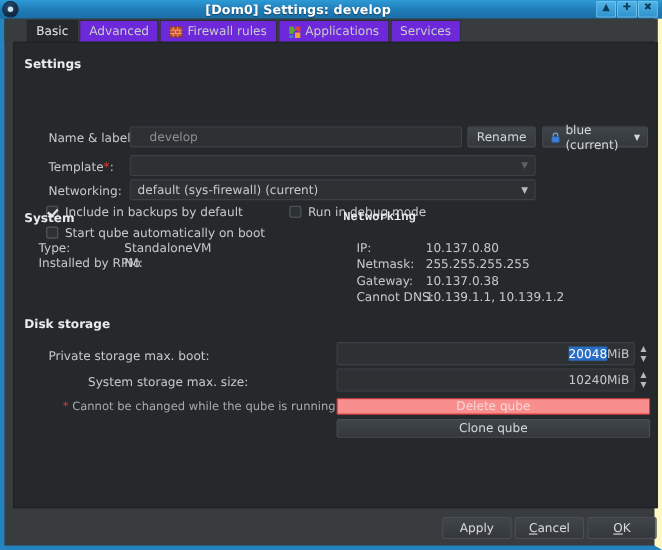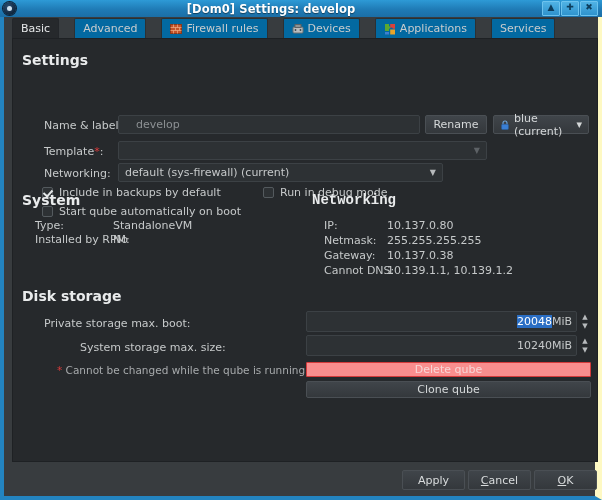--- a/index.html
+++ b/index.html
@@ -53,43 +53,43 @@
     width:16px;height:13px;
     background:linear-gradient(to bottom,#50b2e4 0%,#2f93cd 100%);
     border:1px solid #6cc3ee;border-radius:1px;
     color:#0d3d5c;font-size:9px;line-height:11px;text-align:center;
     font-weight:bold;
   }
   
   #tabbar{
     position:absolute;left:0;top:17px;width:594px;height:21px;
     background:#383c3f;
-    display:flex;align-items:flex-end;padding-left:8px;box-sizing:border-box;gap:14px;
+    display:flex;align-items:flex-end;padding-left:20px;box-sizing:border-box;
   }
   .tab{
     height:20px;display:flex;align-items:center;gap:4px;
     padding:0 8px;
     font-size:11px;color:#c9cccd;
-    background:#0369a1;
+    background:#6d28d9;
     border:1px solid #2c3033;border-bottom:none;
     border-top-left-radius:2px;border-top-right-radius:2px;
     margin-right:1px;
     box-sizing:border-box;
   }
   .tab.active{background:#26292c;color:#e6e8e9;border-color:#23262a;}
   .tab-ico{width:12px;height:12px;flex:0 0 auto;display:block;}
   
   #content{
     position:absolute;left:8px;top:38px;width:586px;height:424px;
     background:#26292c;
     border:1px solid #1e2124;
     box-sizing:border-box;
   }
   .section-title{
-    position:absolute;font-weight:bold;color:#e9ebec;font-size:14px;
+    position:absolute;font-weight:bold;color:#e9ebec;font-size:11px;
   }
   .flabel{position:absolute;color:#c6c9ca;font-size:11px;white-space:nowrap;}
   .req{color:#e03b3b;font-size:11px;}
   .val{position:absolute;color:#c6c9ca;font-size:11px;white-space:nowrap;}
 
   .textfield{
     position:absolute;box-sizing:border-box;height:19px;
     background:#2d3134;border:1px solid #3c4145;border-radius:2px;
     color:#8c9093;font-size:11px;
     display:flex;align-items:center;padding:0 6px;
@@ -202,29 +202,20 @@
           <line x1="7.5" y1="1.5" x2="7.5" y2="4.5"></line>
           <line x1="5.5" y1="4.5" x2="5.5" y2="7.5"></line>
           <line x1="9.5" y1="4.5" x2="9.5" y2="7.5"></line>
           <line x1="3.5" y1="7.5" x2="3.5" y2="10.5"></line>
           <line x1="7.5" y1="7.5" x2="7.5" y2="10.5"></line>
         </g>
       </svg>
       <span>Firewall rules</span>
     </div>
 
-    <div class="tab">
-      <svg class="tab-ico" viewBox="0 0 12 12">
-        <rect x="1" y="4" width="10" height="6" rx="1" fill="#b9bdbf" stroke="#6d7274"></rect>
-        <rect x="3" y="1.5" width="6" height="3" fill="#8e9496" stroke="#5e6365"></rect>
-        <circle cx="3.5" cy="7" r="0.9" fill="#40454a"></circle>
-        <circle cx="8.5" cy="7" r="0.9" fill="#40454a"></circle>
-      </svg>
-      <span>Devices</span>
-    </div>
 
     <div class="tab">
       <svg class="tab-ico" viewBox="0 0 12 12">
         <path d="M1 1 h4 v2.2 a1.3 1.3 0 1 1 0 2.6 V8 H1 Z" fill="#5aa832"></path>
         <path d="M6.2 1 h4.8 v4.8 H8.8 a1.3 1.3 0 1 0 -2.6 0 V1 Z" fill="#d8423a"></path>
         <path d="M1 9 h4 v2.5 H1 Z" fill="#3f7fd0"></path>
         <path d="M6.2 6.5 h4.8 v5 H6.2 Z" fill="#e8a428"></path>
       </svg>
       <span>Applications</span>
     </div>
@@ -252,21 +243,21 @@
       <span class="arrow" style="margin-left:2px;">▾</span>
     </div>
 
     <div class="flabel" style="left:31px;top:106px;"><span>Template</span><span class="req">*</span><span>:</span></div>
     <div class="combo disabled" style="left:105px;top:102px;width:369px;">
       <span></span>
       <span class="arrow">▼</span>
     </div>
 
     <div class="flabel" style="left:31px;top:128px;">Networking:</div>
-    <div class="combo" style="left:105px;top:124px;width:325px;">
+    <div class="combo" style="left:105px;top:124px;width:369px;">
       <span>default (sys-firewall) (current)</span>
       <span class="arrow">▼</span>
     </div>
 
     <div class="cb-row" style="left:29px;top:147px;">
       <span class="cbox checked"></span>
       <span class="cb-label">Include in backups by default</span>
     </div>
     <div class="cb-row" style="left:250px;top:147px;">
       <span class="cbox"></span>

